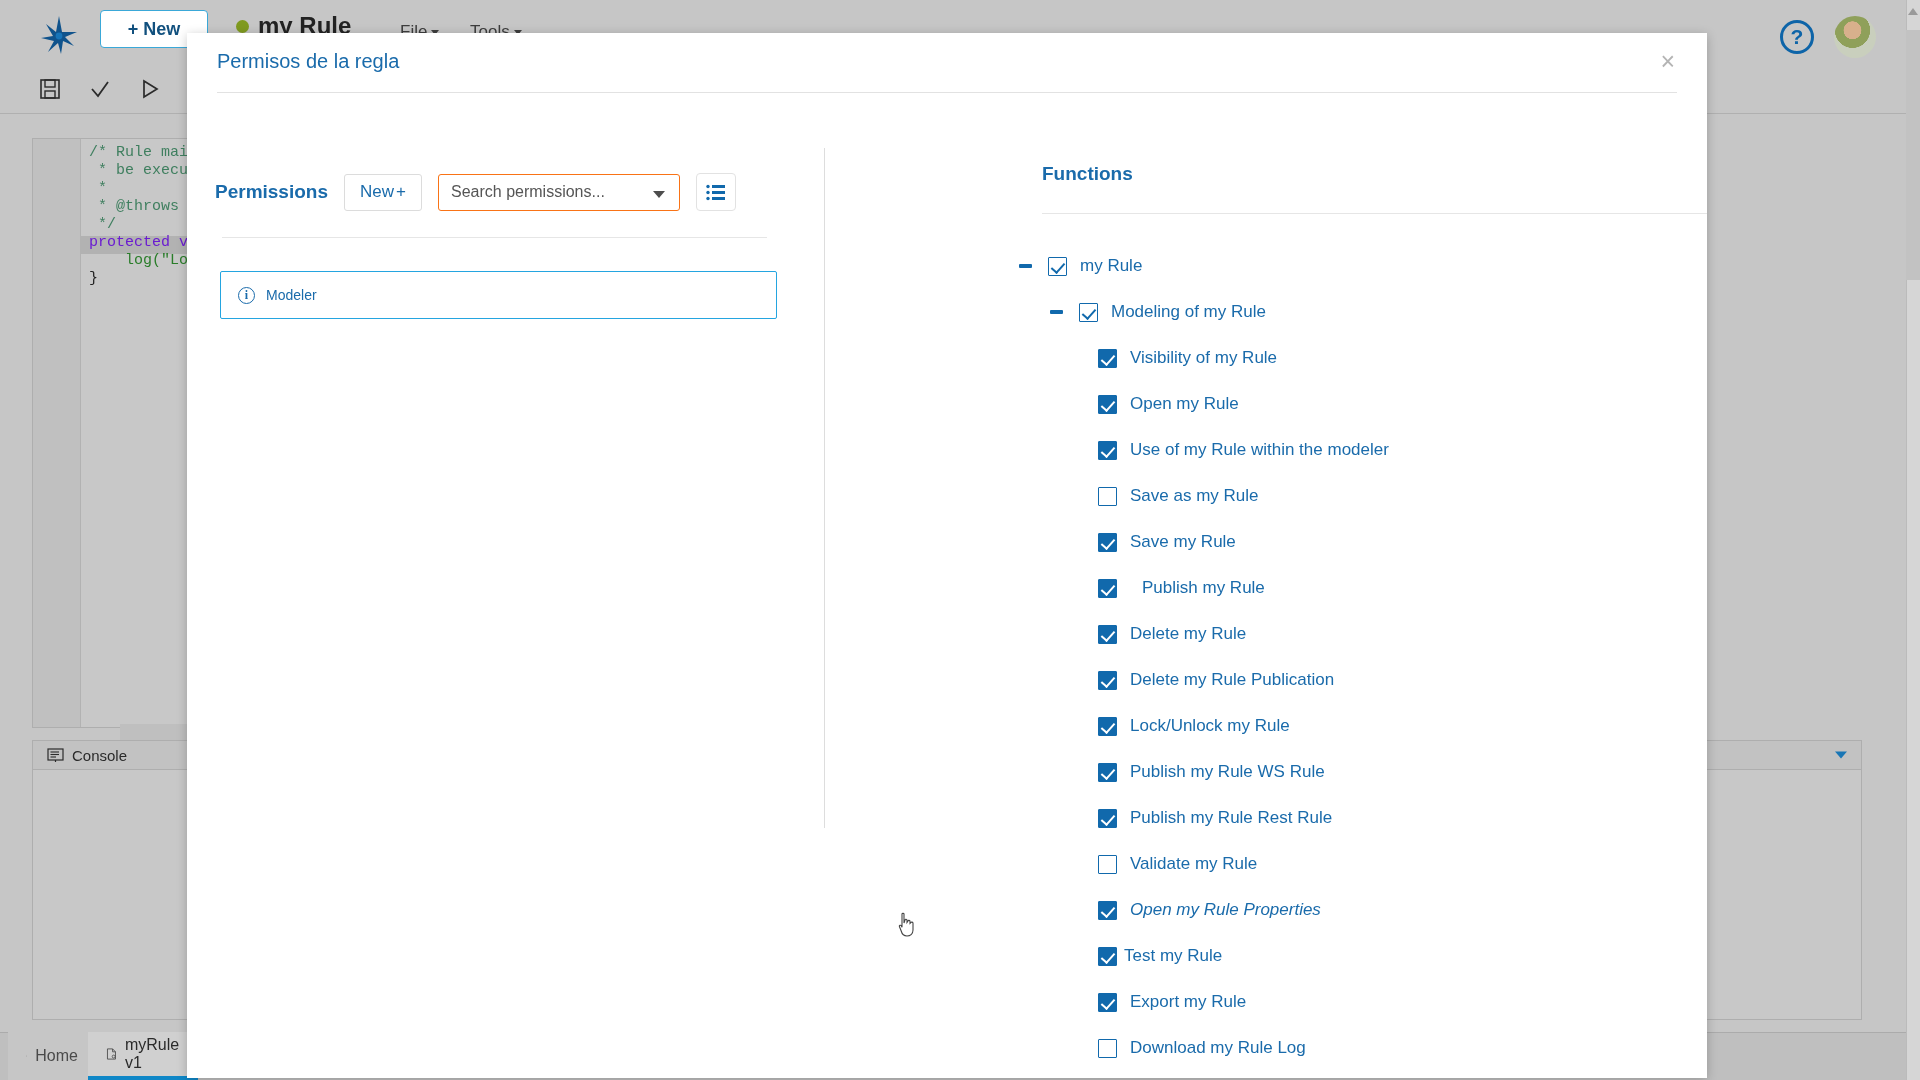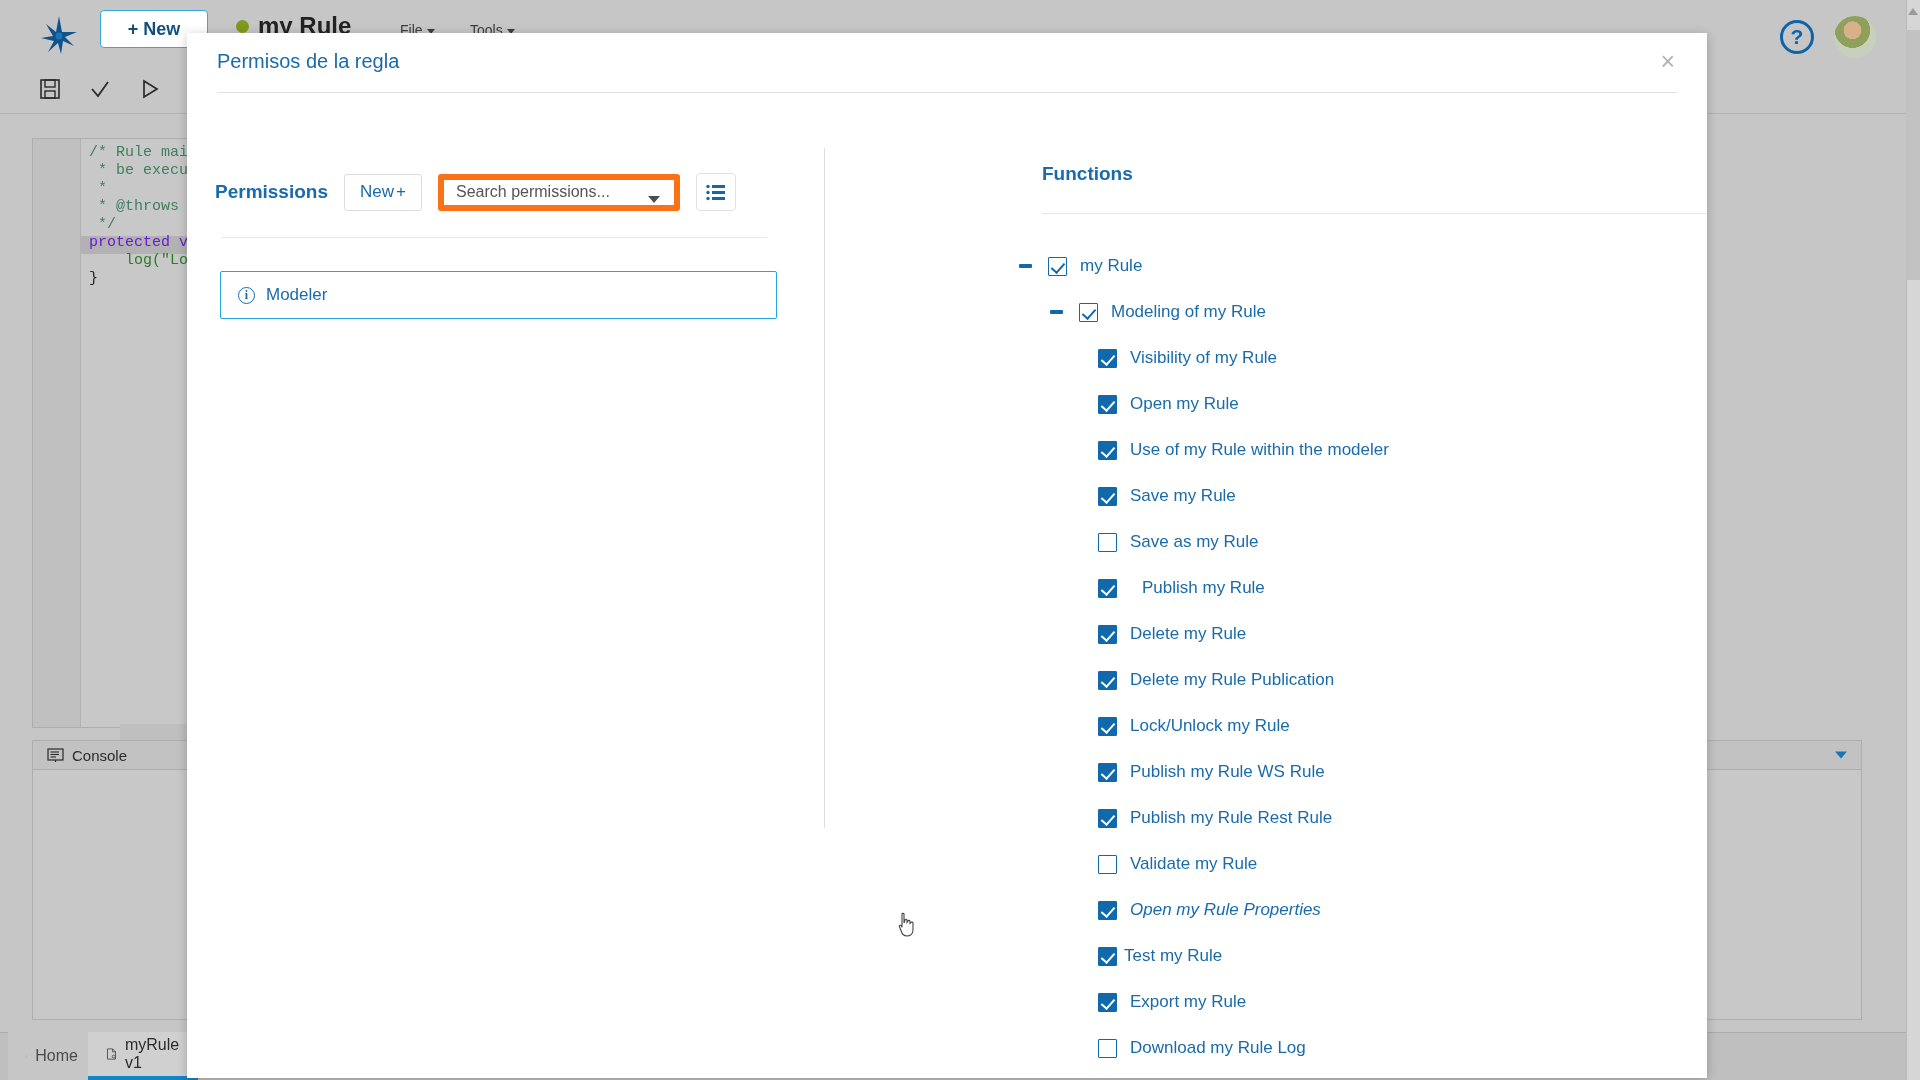--- a/index.html
+++ b/index.html
@@ -37,21 +37,21 @@
   }
   .dot-green {
     width: 13px; height: 13px; border-radius: 50%;
     background: #7f9a1f;
   }
   #rule-title {
     font-size: 24px; color: #222; font-weight: bold;
   }
   .menu-item {
     position: absolute; top: 22px;
-    font-size: 14px; color: #3d3d3d;
+    font-size: 17px; color: #3d3d3d;
   }
   #menu-file { left: 400px; }
   #menu-tools { left: 470px; }
   .caret-sm {
     display: inline-block; margin-left: 4px;
     border-left: 4px solid transparent;
     border-right: 4px solid transparent;
     border-top: 5px solid #3d3d3d;
     vertical-align: middle;
   }
@@ -219,21 +219,21 @@
   #new-perm-button {
     width: 78px; height: 37px;
     border: 1px solid #dcdcdc; border-radius: 3px;
     background: #fff; color: #1a6bab; font-size: 17px;
     display: flex; align-items: center; justify-content: center; gap: 2px;
     cursor: pointer; font-family: "Liberation Sans", sans-serif;
   }
   #perm-search {
     position: relative;
     width: 242px; height: 37px;
-    border: 6px solid #f97316; border-radius: 3px;
+    border: 1px solid #f97316; border-radius: 3px;
     background: #fff; color: #555; font-size: 16px;
     display: flex; align-items: center; padding-left: 12px;
     cursor: pointer;
   }
   #perm-search::after {
     content: ''; position: absolute; right: 14px; top: 16px;
     border-left: 6px solid transparent;
     border-right: 6px solid transparent;
     border-top: 7px solid #4d4d4d;
   }
@@ -249,21 +249,21 @@
     width: 545px; height: 1px; background: #e6e6e6;
   }
   #modeler-card {
     position: absolute; left: 5px; top: 178px;
     width: 557px; height: 48px;
     border: 1px solid #24a5e0; border-radius: 2px;
     background: #fff;
     display: flex; align-items: center; gap: 11px; padding-left: 17px;
     cursor: pointer;
   }
-  #modeler-label { font-size: 17px; color: #1a6bab; }
+  #modeler-label { font-size: 14px; color: #1a6bab; }
   .info-circle {
     width: 17px; height: 17px; border-radius: 50%;
     border: 1.5px solid #1a6bab; color: #1a6bab;
     font-size: 12px; font-weight: bold;
     display: flex; align-items: center; justify-content: center;
     font-family: "Liberation Serif", serif;
   }
 
   
   #right-col {
@@ -518,26 +518,26 @@
           </div>
           <div class="tree-row">
             <div class="cbox cbox-filled" style="left: 246px;"></div>
             <span class="tree-label" style="left: 278px;">Open my Rule</span>
           </div>
           <div class="tree-row">
             <div class="cbox cbox-filled" style="left: 246px;"></div>
             <span class="tree-label" style="left: 278px;">Use of my Rule within the modeler</span>
           </div>
           <div class="tree-row">
-            <div class="cbox cbox-filled" style="left: 246px;"></div>
-            <span class="tree-label" style="left: 278px;">Save my Rule</span>
-          </div>
-          <div class="tree-row">
             <div class="cbox cbox-empty" style="left: 246px;"></div>
             <span class="tree-label" style="left: 278px;">Save as my Rule</span>
+          </div>
+          <div class="tree-row">
+            <div class="cbox cbox-filled" style="left: 246px;"></div>
+            <span class="tree-label" style="left: 278px;">Save my Rule</span>
           </div>
           <div class="tree-row">
             <div class="cbox cbox-filled" style="left: 246px;"></div>
             <span class="tree-label" style="left: 278px; margin-left: 12px;">Publish my Rule</span>
           </div>
           <div class="tree-row">
             <div class="cbox cbox-filled" style="left: 246px;"></div>
             <span class="tree-label" style="left: 278px;">Delete my Rule</span>
           </div>
           <div class="tree-row">

